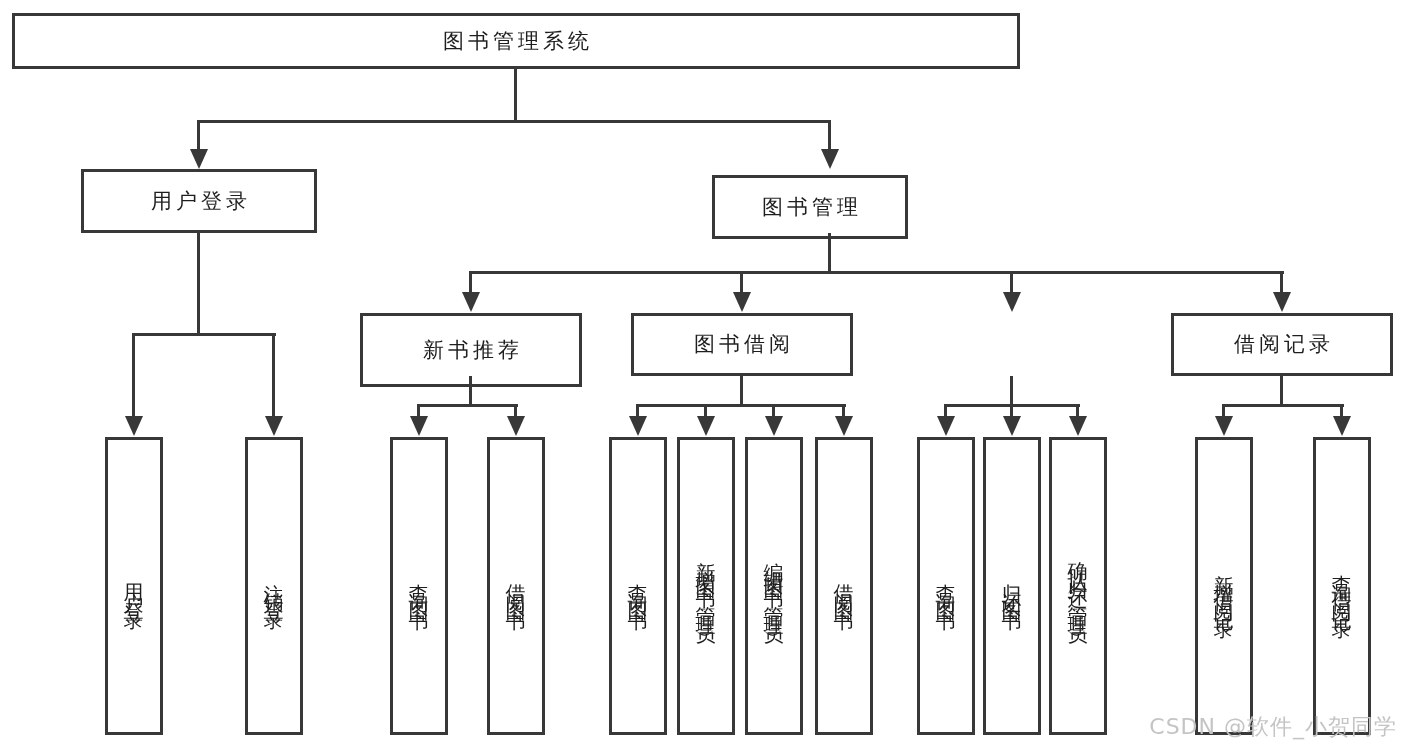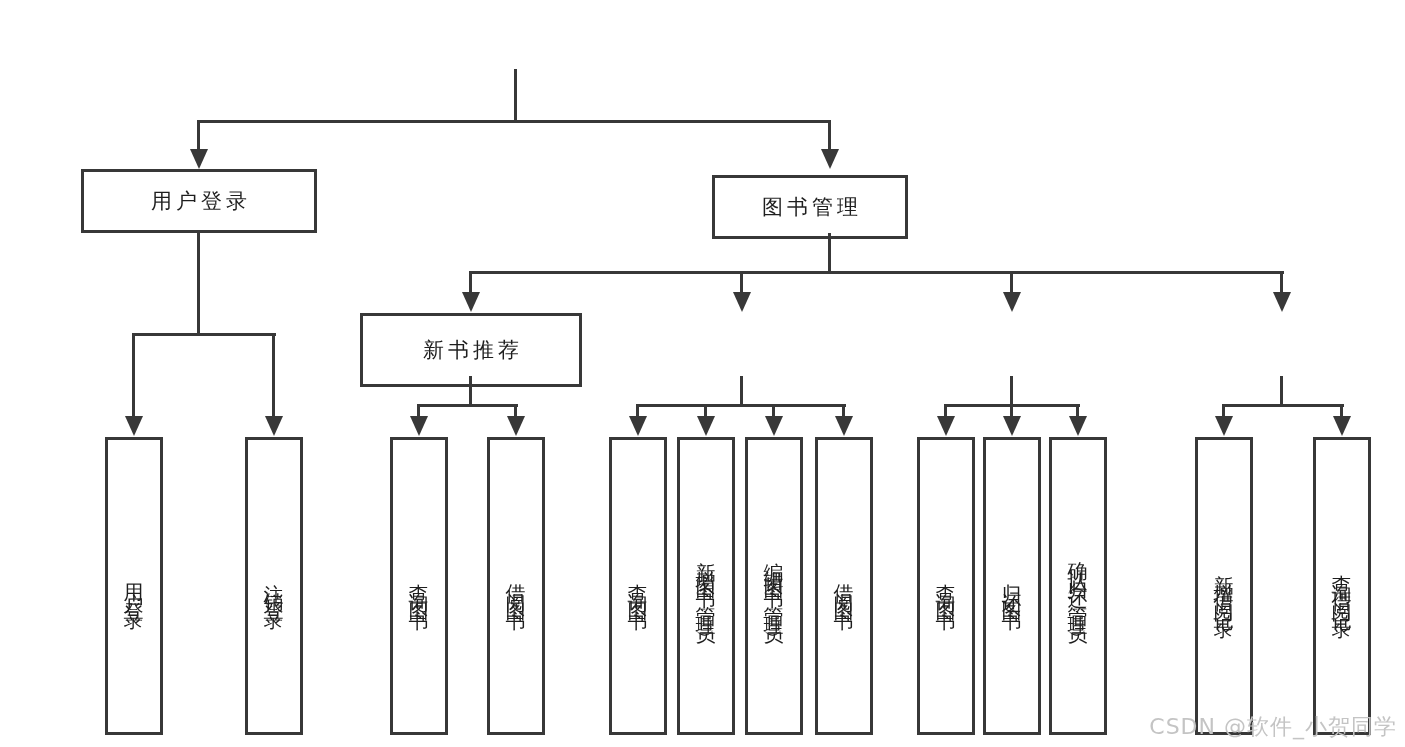--- a/index.html
+++ b/index.html
@@ -53,25 +53,28 @@
     letter-spacing:1px;
     white-space:nowrap;
     z-index:10;
   }
 </style>
 </head>
 <body>
 
 <div class="canvas">
 
+  <div class="node hnode" style="left:12px;top:13px;width:1008px;height:56px">图书管理系统</div>
 
   <div class="node hnode" style="left:81px;top:169px;width:236px;height:64px">用户登录</div>
   <div class="node hnode" style="left:712px;top:175px;width:196px;height:64px">图书管理</div>
 
   <div class="node hnode" style="left:360px;top:313px;width:222px;height:74px">新书推荐</div>
+  <div class="node hnode" style="left:631px;top:313px;width:222px;height:63px">图书借阅</div>
+  <div class="node hnode" style="left:1171px;top:313px;width:222px;height:63px">借阅记录</div>
 
   <div class="node vnode" style="left:105px;top:437px;width:58px;height:298px">用户登录</div>
   <div class="node vnode" style="left:245px;top:437px;width:58px;height:298px">注销登录</div>
 
   <div class="node vnode" style="left:390px;top:437px;width:58px;height:298px">查询图书</div>
   <div class="node vnode" style="left:487px;top:437px;width:58px;height:298px">借阅图书</div>
 
   <div class="node vnode" style="left:609px;top:437px;width:58px;height:298px">查询图书</div>
   <div class="node vnode" style="left:677px;top:437px;width:58px;height:298px">新增图书（管理员）</div>
   <div class="node vnode" style="left:745px;top:437px;width:58px;height:298px">编辑图书（管理员）</div>

